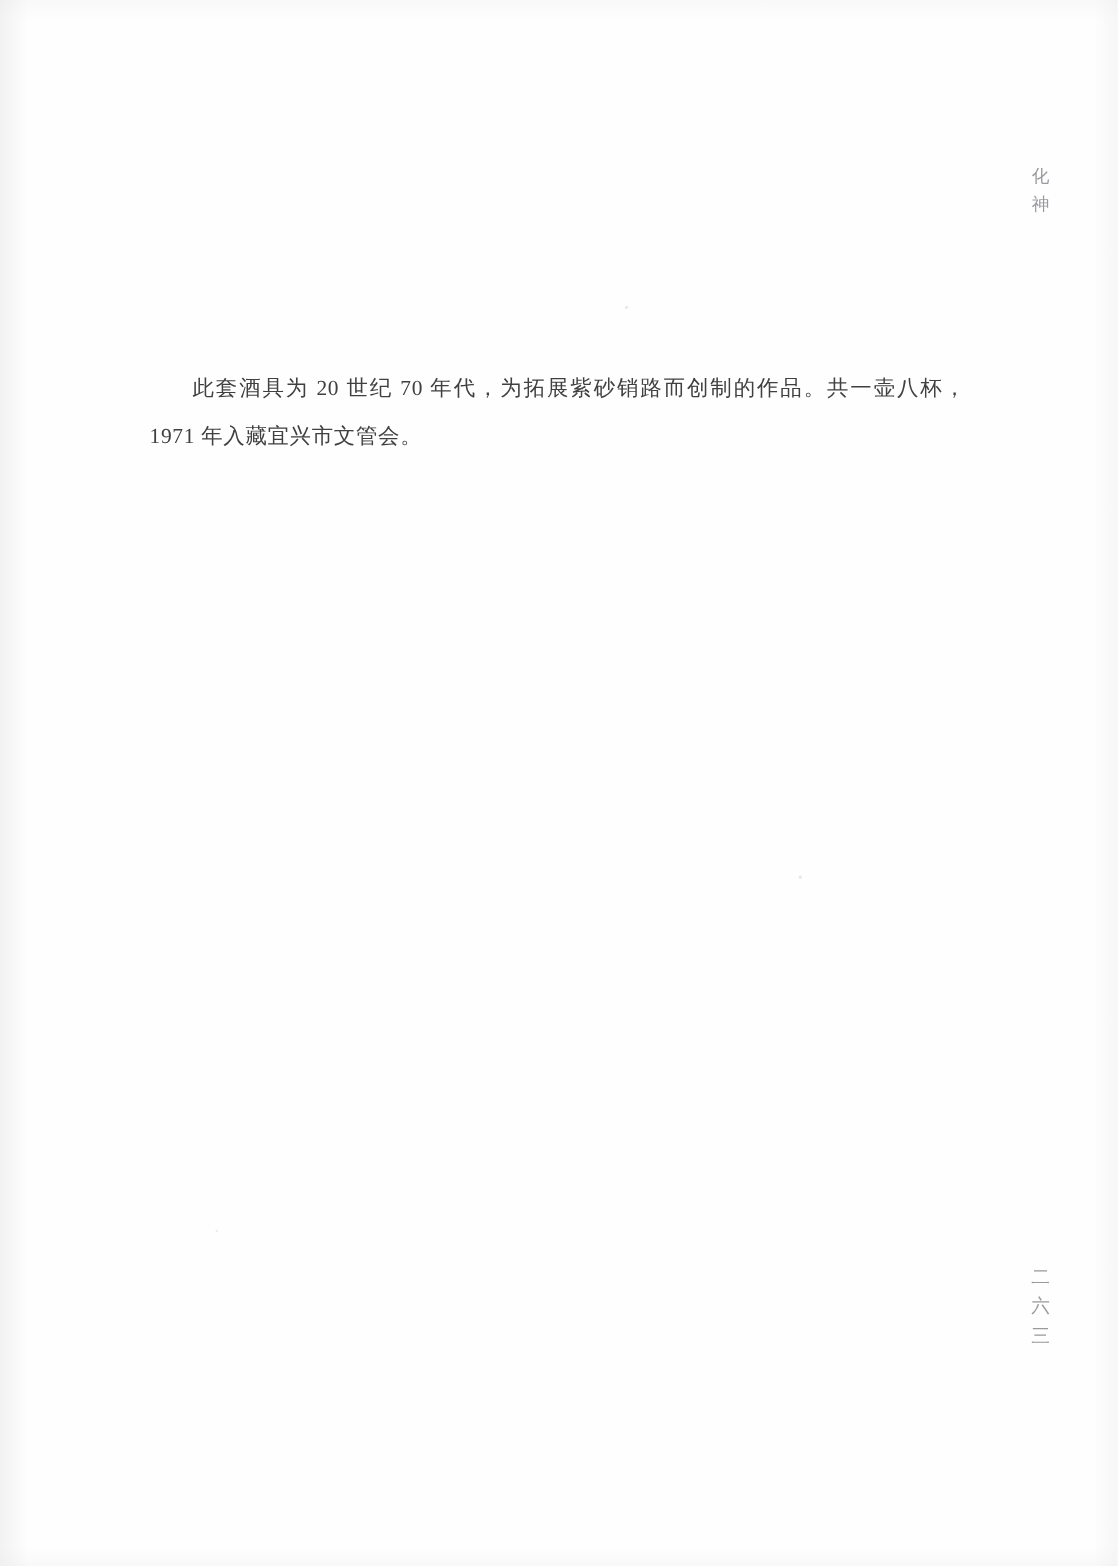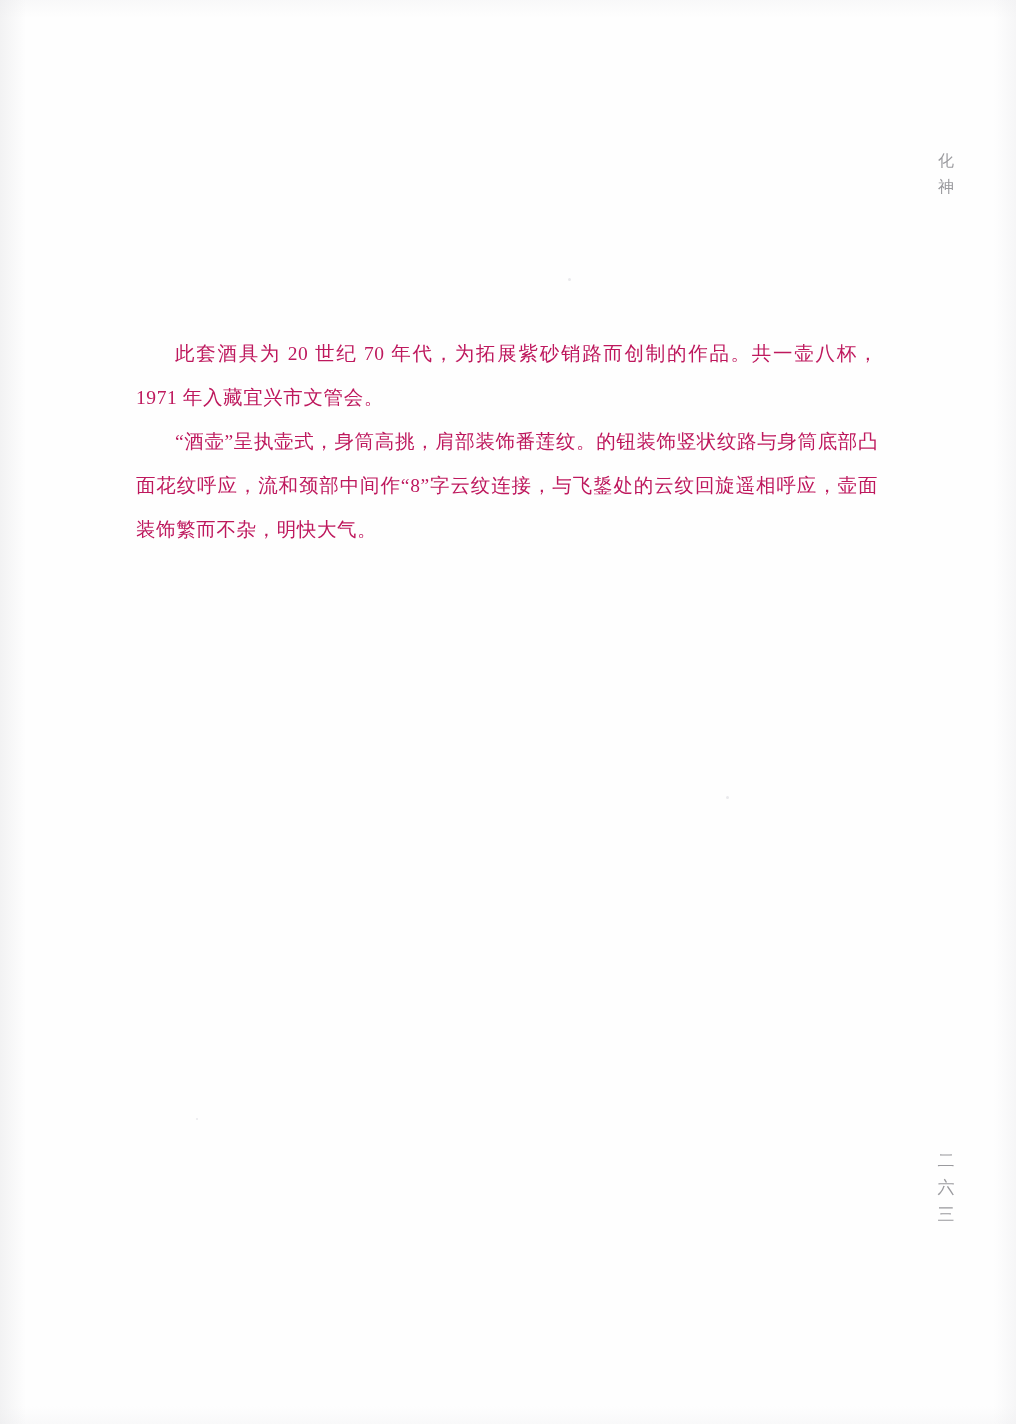--- a/index.html
+++ b/index.html
@@ -50,21 +50,21 @@
   }
 
   
   .body-text {
     position: absolute;
     left: 136px;
     top: 332px;
     width: 742px;
     font-size: 19.5px;
     line-height: 44px;
-    color: #be185d;
+    color: #404040;
     text-align: justify;
     text-justify: inter-character;
     letter-spacing: 0.6px;
   }
   .body-text p {
     margin: 0;
     text-indent: 2em;
   }
 
   
@@ -95,21 +95,20 @@
 
 <div class="page">
 
   <div class="running-head">
     <span>化</span>
     <span>神</span>
   </div>
 
   <div class="body-text">
     <p>此套酒具为 20 世纪 70 年代，为拓展紫砂销路而创制的作品。共一壶八杯，1971 年入藏宜兴市文管会。</p>
-    <p>“酒壶”呈执壶式，身筒高挑，肩部装饰番莲纹。的钮装饰竖状纹路与身筒底部凸面花纹呼应，流和颈部中间作“8”字云纹连接，与飞鋬处的云纹回旋遥相呼应，壶面装饰繁而不杂，明快大气。</p>
   </div>
 
   <div class="page-number">
     <span>二</span>
     <span>六</span>
     <span>三</span>
   </div>
 
   <div class="speck" style="left:568px; top:278px; width:3px; height:3px;"></div>
   <div class="speck" style="left:726px; top:796px; width:3px; height:3px;"></div>

